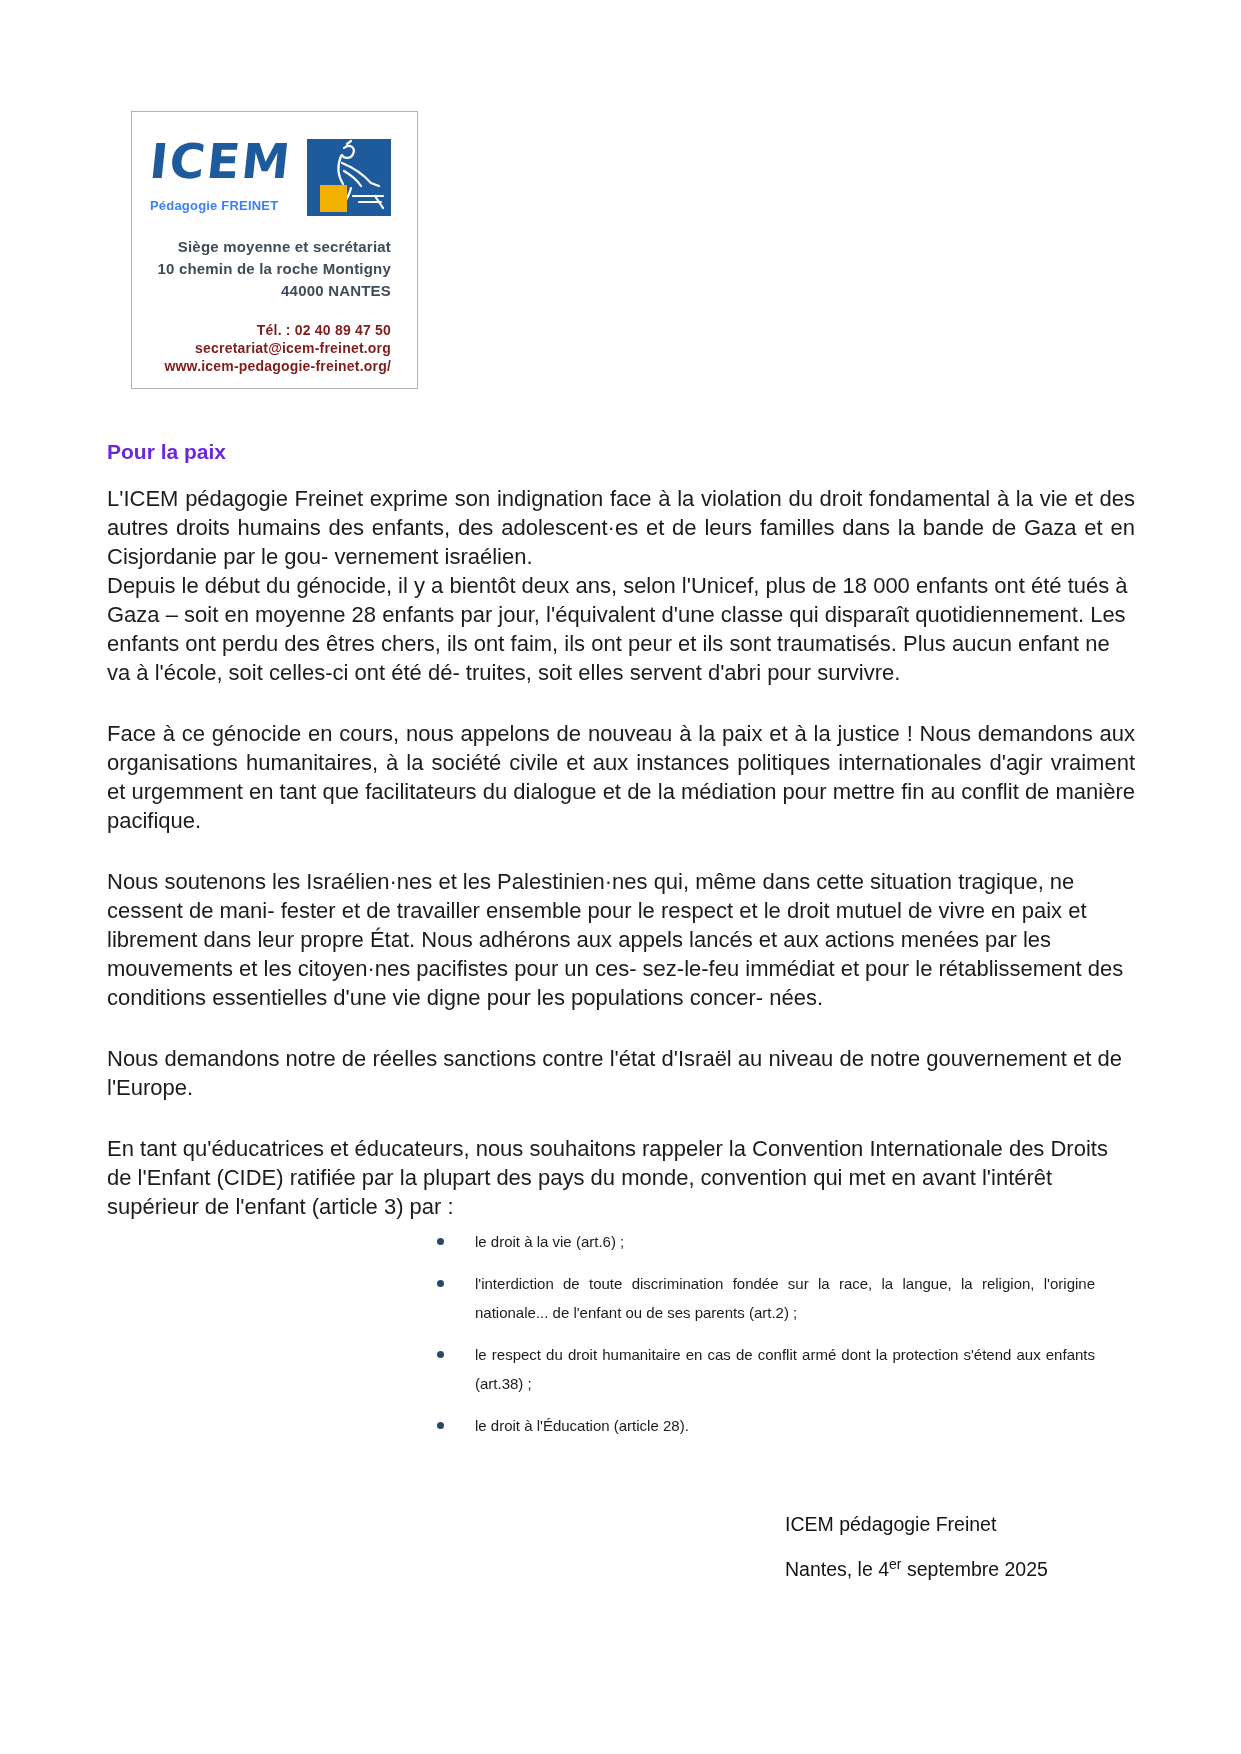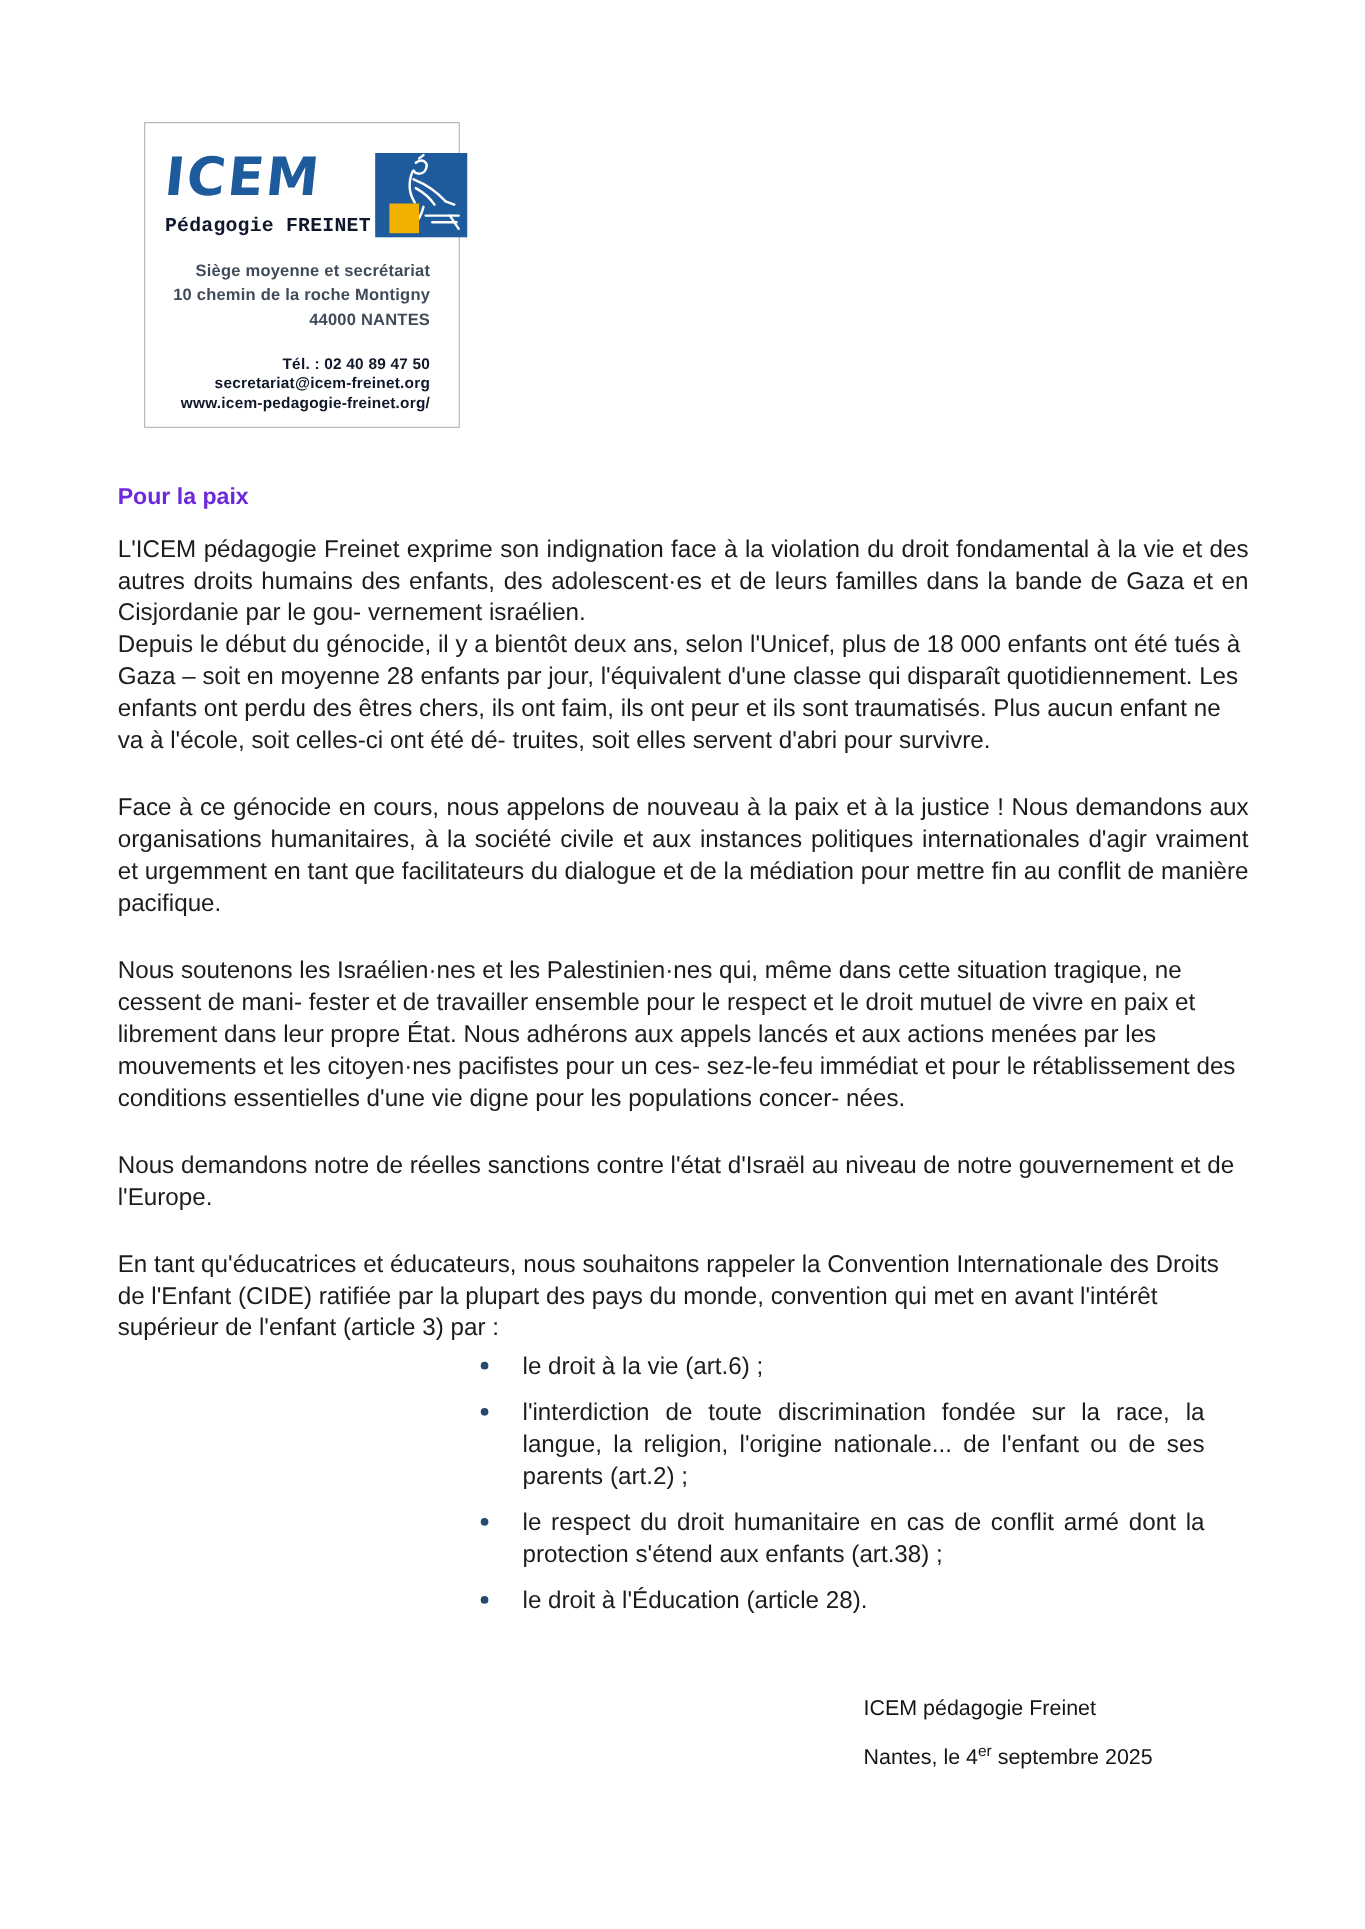--- a/index.html
+++ b/index.html
@@ -14,40 +14,40 @@
     width:287px;margin-left:24px;border:1px solid #b3b3b3;background:#fff;
     box-sizing:border-box;padding:27px 26px 13px 18px;
   }
   .logo-row{display:flex;align-items:flex-start;justify-content:flex-start;}
   .wordmark-block{display:flex;flex-direction:column;justify-content:space-between;height:77px;flex:1 1 auto;}
   .wordmark{
     font-family:"DejaVu Sans",sans-serif;font-weight:700;font-size:48px;line-height:48px;
     color:#1e5b9c;transform:skewX(-6deg);letter-spacing:2px;margin-top:-2px;
   }
   .logo-sub{
-    font-weight:700;font-size:18px;line-height:20px;color:#0f172a;letter-spacing:0.2px;white-space:nowrap;font-family:Liberation Mono, monospace;
+    font-weight:700;font-size:13px;line-height:20px;color:#3b82f6;letter-spacing:0.2px;white-space:nowrap;
   }
   .logo-icon{flex:0 0 auto;display:block;margin-left:4px;}
   .address{
     text-align:right;margin-top:20px;font-size:15px;line-height:22px;font-weight:600;
     color:#404b59;letter-spacing:0.2px;
   }
   .contact{
     text-align:right;margin-top:19px;font-size:14px;line-height:18px;font-weight:600;
-    color:#0f172a;letter-spacing:0.2px;
+    color:#7f1d1d;letter-spacing:0.2px;
   }
 
   
   .title{margin:44px 0 14px;font-size:21px;line-height:37px;font-weight:700;color:#6d28d9;}
   .body-text p{margin:0 0 32px;font-size:22px;line-height:29px;}
   .body-text p.nogap{margin-bottom:0;}
   .justify{text-align:justify;}
 
   ul.cide{list-style:none;margin:6px 0 0;padding:0 0 0 328px;}
-  ul.cide li{display:flex;margin-bottom:13px;font-size:22px;line-height:29px;max-width:660px;}
+  ul.cide li{display:flex;margin-bottom:13px;font-size:15px;line-height:29px;max-width:660px;}
   ul.cide li .dot{flex:0 0 40px;position:relative;}
   ul.cide li .dot::before{
     content:"";position:absolute;left:2px;top:11px;width:7px;height:7px;border-radius:50%;background:#27496d;
   }
   ul.cide li .txt{flex:1 1 auto;}
   ul.cide li.justify .txt{text-align:justify;}
 
   .signature{margin:70px 0 0 678px;font-size:19.5px;line-height:29px;color:#141414;}
   .sig-date{margin-top:16px;}
   .sig-date .sup{vertical-align:super;font-size:0.72em;line-height:0;}

